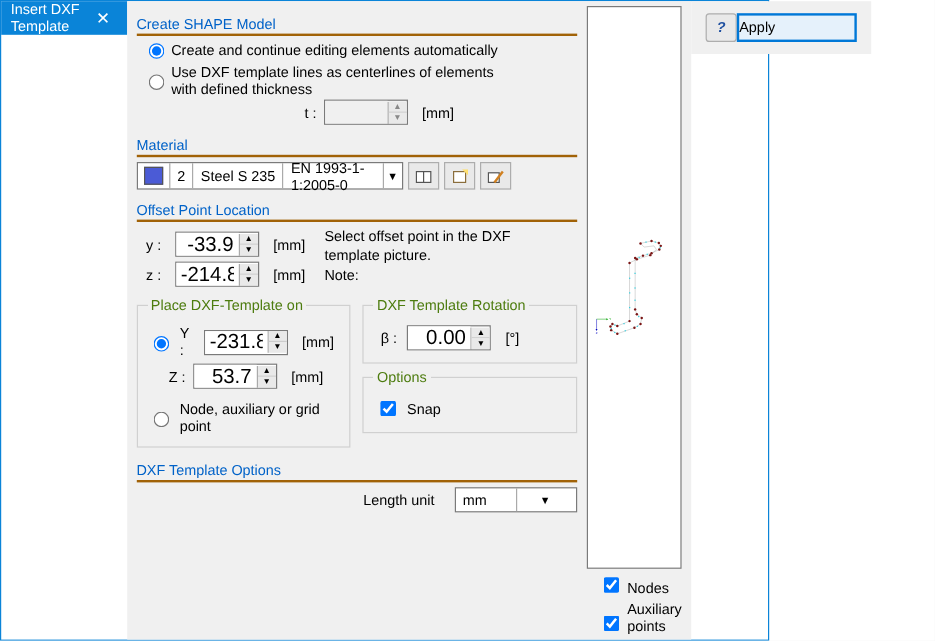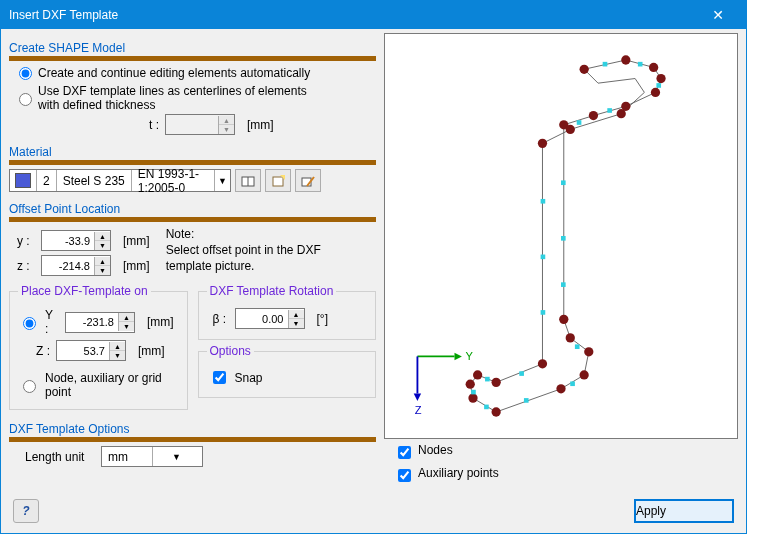--- a/index.html
+++ b/index.html
@@ -1,51 +1,51 @@
 <!DOCTYPE html>
 <html><head>
 <meta charset="utf-8">
 <style>
   * { box-sizing: border-box; font-family: "Segoe UI", Tahoma, sans-serif; font-size: 12px; }
   body { margin: 0; background: #fff; }
-  .window { width: 747px; height: 534px; border: 1px solid #0a84d8; display: flex; flex-direction: column; }
+  .window { width: 641px; height: 534px; border: 1px solid #0a84d8; display: flex; flex-direction: row; }
   .titlebar { height: 28px; background: #0a84d8; color: #fff; display: flex; align-items: center; padding: 0 8px; justify-content: space-between; font-size: 13px; }
   .titlebar .close { width: 40px; text-align: center; font-size: 14px; }
   .body { flex: 1; display: flex; background: #f0f0f0; }
   .leftpanel { width: 383px; padding: 4px 8px 4px 8px; display: flex; flex-direction: column; }
   .rightpanel { flex: 1; padding: 4px 8px 4px 0; display: flex; flex-direction: column; }
   .grouphdr { color: #0062c8; margin: 8px 0 4px 0; }
-  .grouphdr span { border-bottom: 5px solid #a16207; padding-bottom: 1px; display: inline-block; width: 100%; }
+  .grouphdr span { border-bottom: 2px solid #a16207; padding-bottom: 1px; display: inline-block; width: 100%; }
   .radio-row { display: flex; align-items: center; margin: 4px 0 2px 10px; }
   .radio-row input { margin: 2px 6px 0 0; }
   .t-row { margin-left: 140px; display: flex; align-items: center; gap: 6px; }
   .spinner { display:inline-flex; align-items:center; border:1px solid #7a7a7a; background:#fff; height:21px; }
   .spinner.disabled { background:#f0f0f0; color:#888; }
-  .spinner input { border:none; width:52px; text-align:right; padding:0 4px; height:19px; font-size:11px; }
+  .spinner input { border:none; width:52px; text-align:right; padding:0 4px; height:19px; font-size:17px; }
   .spinner.disabled input { background:#f0f0f0; }
   .spin-btns { display:flex; flex-direction:column; border-left:1px solid #aaa; }
   .spin-btns div { width:15px; height:9px; font-size:7px; line-height:9px; text-align:center; background:#e9e9e9; border-bottom:1px solid #ccc; cursor:pointer; }
   .spin-btns div:last-child { border-bottom:none; }
   .unit { margin-left:6px; }
   .matbox { display:flex; align-items:center; border:1px solid #7a7a7a; background:#fff; height:23px; }
   .matbox .sw { width:16px; height:15px; border:1px solid #555; margin:0 5px; }
   .matbox .num { border-left:1px solid #aaa; border-right:1px solid #aaa; padding:0 6px; height:100%; display:flex; align-items:center; }
   .matbox .name { border-right:1px solid #aaa; padding:0 6px; height:100%; display:flex; align-items:center; }
   .matbox .std { padding:0 6px; flex:1; height:100%; display:flex; align-items:center; }
   .matbox .dd { width:16px; text-align:center; border-left:1px solid #aaa; height:100%; display:flex; align-items:center; justify-content:center; font-size:9px; }
   .iconbtn { width:26px; height:23px; border:1px solid #adadad; background:#e9e9e9; display:inline-flex; align-items:center; justify-content:center; margin-left:4px; cursor:pointer; }
   .row { display:flex; align-items:center; margin:4px 0 2px 8px; gap:6px; }
   .lbl { width:18px; }
   .note { color:#000; margin-left:16px; line-height:1.35; }
   .cols { display:flex; gap:10px; }
   .col { flex:1; }
   fieldset.inner { border:1px solid #d0d0d0; margin:4px 0; padding:6px 8px 8px 8px; }
-  fieldset.inner legend { color:#6d28d9; padding:0 3px; font-size:12px; }
+  fieldset.inner legend { color:#4d7c0f; padding:0 3px; font-size:12px; }
   .preview { flex:1; background:#fff; border:1px solid #7a7a7a; position:relative; overflow:hidden; }
-  .chk-row { display:flex; align-items:flex-start; margin:4px 0 0 10px; gap:4px; }
+  .chk-row { display:flex; align-items:flex-end; margin:4px 0 0 10px; gap:4px; }
   .footer { height:44px; background:#f0f0f0; display:flex; align-items:center; justify-content:space-between; padding:0 12px; border-top:0; }
   .helpbtn { width:26px; height:24px; border:1px solid #adadad; background:#e9e9e9; border-radius:3px; display:flex; align-items:center; justify-content:center; font-style:italic; color:#2050a0; font-weight:bold; }
   .applybtn { width:100px; height:24px; border:2px solid #0078d7; background:#e5f1fb; display:flex; align-items:center; cursor:pointer; }
   .combobox { display:inline-flex; border:1px solid #7a7a7a; background:#fff; height:21px; align-items:center; }
   .combobox span { padding:0 8px 0 6px; min-width:50px; }
   .combobox .dd { border-left:1px solid #aaa; width:16px; text-align:center; font-size:9px; height:100%; display:flex; align-items:center; justify-content:center; }
   .grp { margin-bottom:2px; }
 </style>
 </head>
 <body>
@@ -133,22 +133,22 @@
                 <input value="-214.8" style="">
                 <span class="spin-btns">
                     <div>▲</div>
                     <div>▼</div>
                   </span>
               </span>
               <span class="unit">[mm]</span>
             </div>
           </div>
           <div class="note">
+            <div style="max-width:170px;">Select offset point in the DXF template picture.</div>
             <div>Note:</div>
-            <div style="max-width:170px;">Select offset point in the DXF template picture.</div>
           </div>
         </div>
       </div>
 
       <div class="cols">
         <div class="col">
           <fieldset class="inner">
             <legend>Place DXF-Template on</legend>
             <div class="row" style="margin-left:0;">
               <input type="radio" name="pl" checked="" style="">
@@ -199,21 +199,21 @@
             <div class="row" style="margin-left:2px;">
               <input type="checkbox" checked="" style="">
               <label>Snap</label>
             </div>
           </fieldset>
         </div>
       </div>
 
       <div class="grp">
         <div class="grouphdr"><span>DXF Template Options</span></div>
-        <div class="row" style="margin-left:16px;">
+        <div class="row" style="margin-left:16px;justify-content:flex-end;">
           <span style="width:70px;">Length unit</span>
           <span class="combobox">
             <span>mm</span>
             <span class="dd">▼</span>
           </span>
         </div>
       </div>
 
     </div>
 

